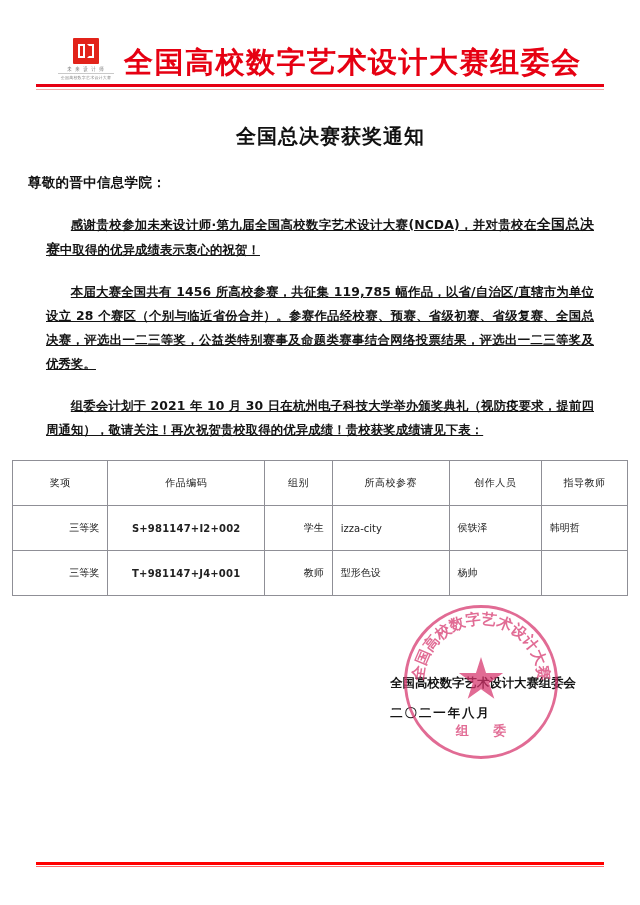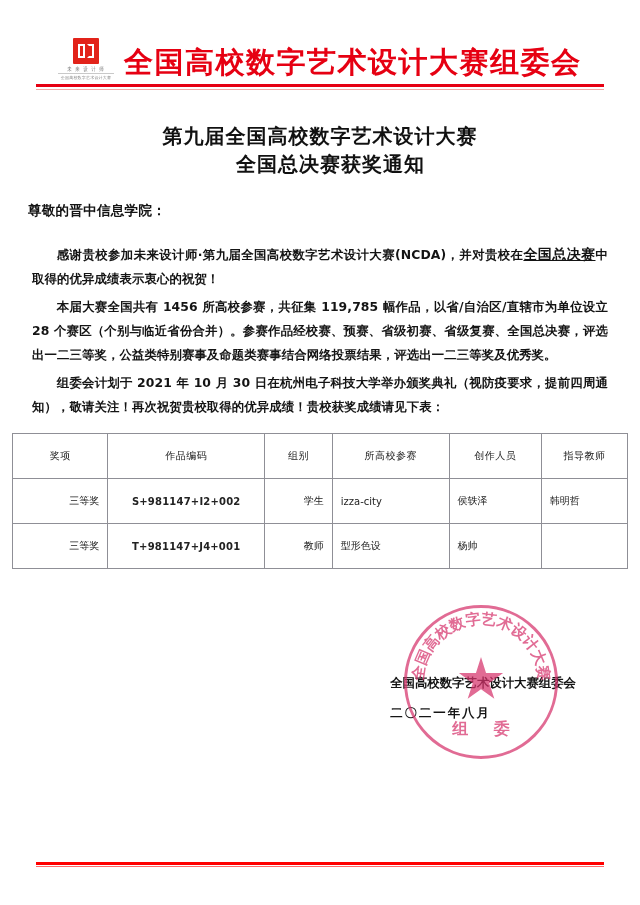--- a/index.html
+++ b/index.html
@@ -125,31 +125,32 @@
     margin: 0 28px;
     padding-top: 20px;
     font-size: 12.4px;
     line-height: 24px;
     text-align: justify;
     color: #141414;
   }
   .salutation {
     font-weight: 700;
     font-size: 13.5px;
-    margin-bottom: 20px;
+    margin-bottom: 12px;
     letter-spacing: 0.3px;
   }
   .salutation .recipient {
     font-weight: 700;
   }
   .para {
     text-indent: 2em;
-    margin: 4px;
+    margin: 18px;
     font-weight: 600;
     letter-spacing: 0.1px;
+    text-decoration: underline;
   }
   .para .emph {
     font-weight: 700;
     font-size: 14px;
     text-decoration: underline;
   }
 
   
   .award-table-wrap {
     margin: 14px 12px 0 12px;
@@ -235,21 +236,21 @@
     font-weight: 700;
     fill: #d6336c;
     font-family: "DejaVu Sans", "Liberation Sans", sans-serif;
   }
   .seal .seal-bottom {
     position: absolute;
     left: 0;
     right: 0;
     bottom: 16px;
     text-align: center;
-    font-size: 16px;
+    font-size: 13px;
     font-weight: 700;
     color: #d6336c;
     letter-spacing: 10px;
     text-indent: 10px;
   }
 
   
   .footer-rule {
     position: absolute;
     left: 36px;
@@ -278,21 +279,20 @@
     </div>
     <div class="org-name">全国高校数字艺术设计大赛组委会</div>
   </div>
   <div class="header-rule">
     <div class="bar-thick"></div>
     <div class="bar-thin"></div>
   </div>
 </div>
 
 <div class="doc-title">
-  <span>第九届全国高校数字艺术设计大赛</span>
   <span class="line2">全国总决赛获奖通知</span>
 </div>
 
 <div class="doc-body">
 
   <div class="salutation">
     <span>尊敬的</span><span class="recipient">晋中信息学院</span><span>：</span>
   </div>
 
   <p class="para"><span>感谢贵校参加未来设计师·第九届全国高校数字艺术设计大赛(NCDA)，并对贵校在</span><span class="emph">全国总决赛</span><span>中取得的优异成绩表示衷心的祝贺！</span></p>

